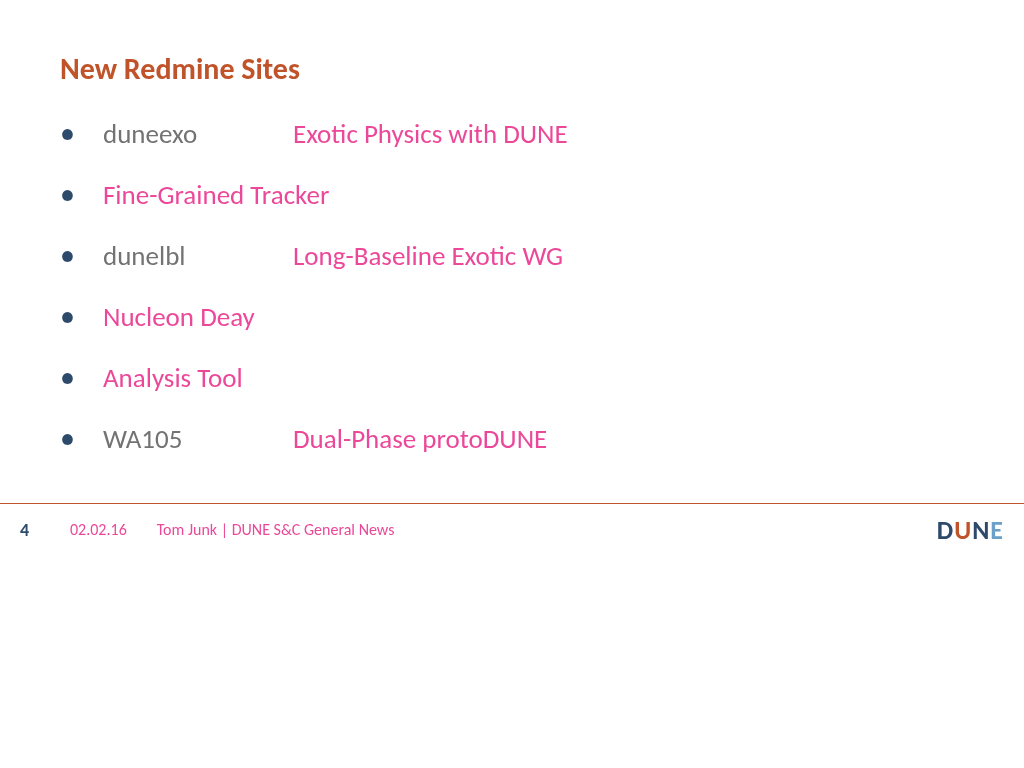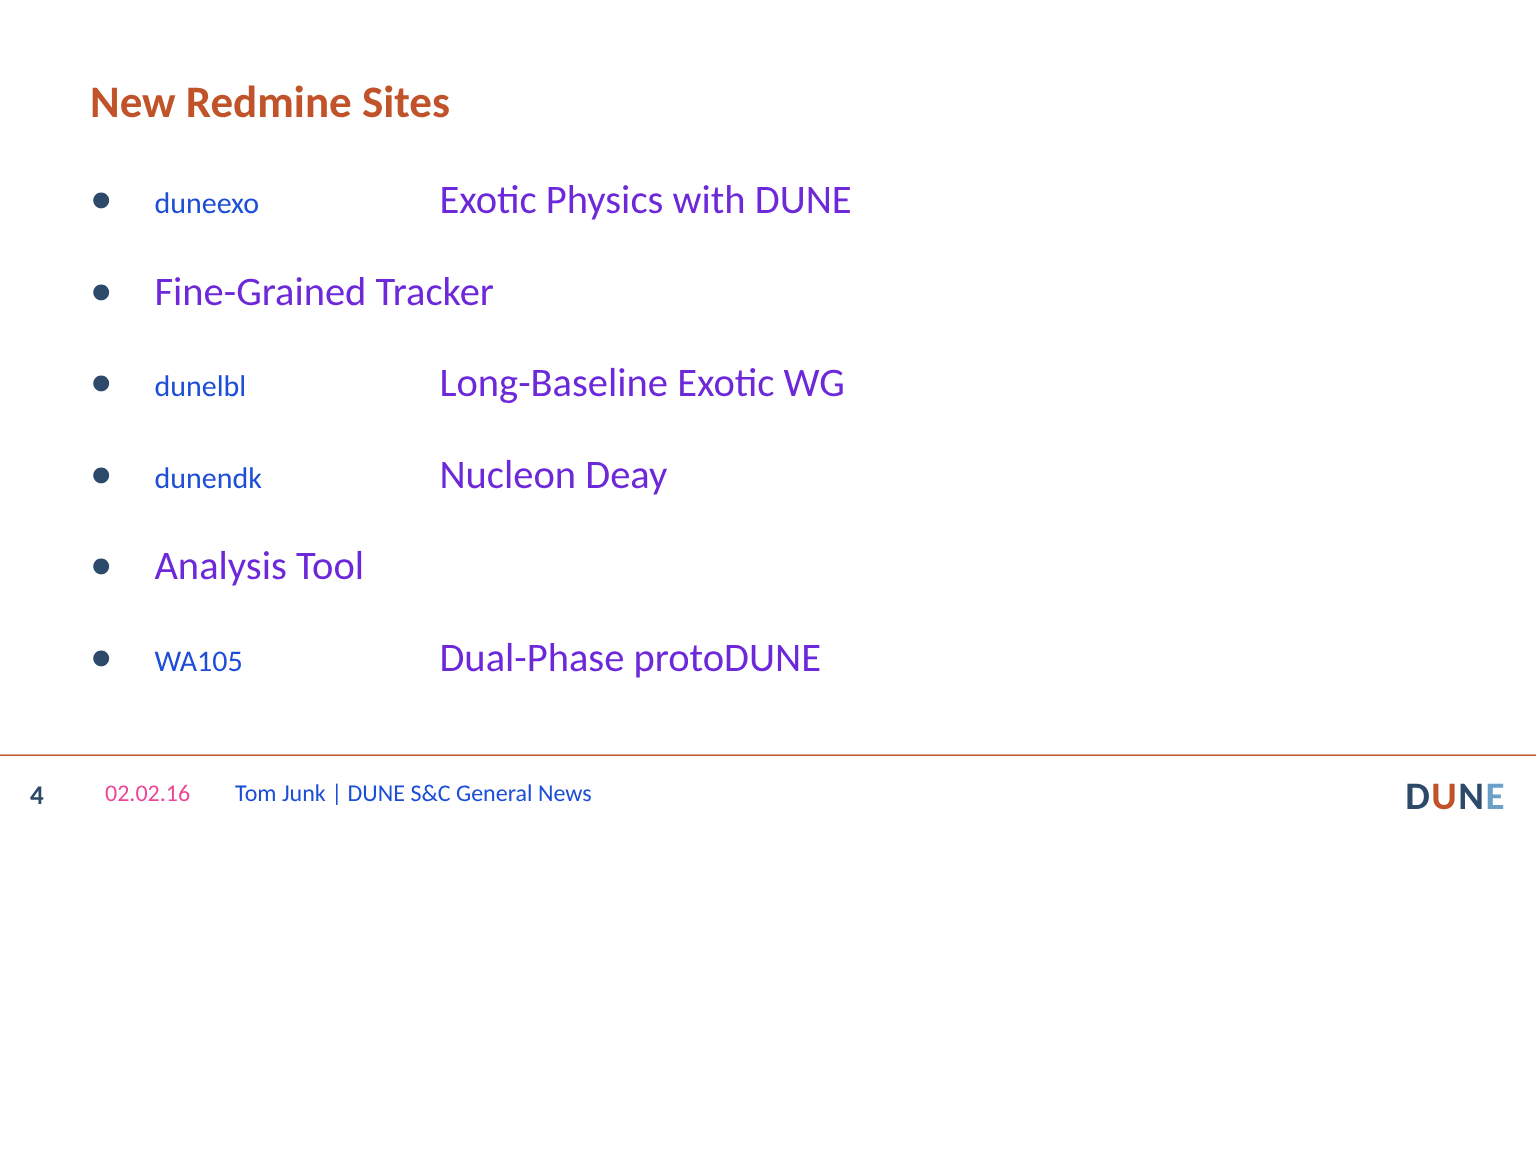--- a/index.html
+++ b/index.html
@@ -55,29 +55,29 @@
 
     .bullet-dot {
       color: #2d4a6b;
       font-size: 30px;
       margin-right: 28px;
       flex-shrink: 0;
       line-height: 1;
     }
 
     .item-key {
-      font-size: 20px;
-      color: #1d4ed8;
+      font-size: 27px;
+      color: #737373;
       min-width: 190px;
       display: inline-block;
     }
 
     .item-desc {
       font-size: 27px;
-      color: #6d28d9;
+      color: #ec4899;
     }
 
     .footer {
       border-top: 1.5px solid #c0532a;
       padding: 10px 20px;
       display: flex;
       align-items: center;
       height: 52px;
     }
 
@@ -90,21 +90,21 @@
     }
 
     .footer-date {
       font-size: 16px;
       color: #ec4899;
       margin-right: 30px;
     }
 
     .footer-author {
       font-size: 16px;
-      color: #1d4ed8;
+      color: #ec4899;
       flex: 1;
     }
 
     .footer-logo {
       display: flex;
       align-items: center;
     }
 
     
     .dune-logo {
@@ -137,21 +137,20 @@
           <span class="bullet-dot">•</span>
           <span class="item-desc">Fine-Grained Tracker</span>
         </li>
         <li>
           <span class="bullet-dot">•</span>
           <span class="item-key">dunelbl</span>
           <span class="item-desc">Long-Baseline Exotic WG</span>
         </li>
         <li>
           <span class="bullet-dot">•</span>
-          <span class="item-key">dunendk</span>
           <span class="item-desc">Nucleon Deay</span>
         </li>
         <li>
           <span class="bullet-dot">•</span>
           <span class="item-desc">Analysis Tool</span>
         </li>
         <li>
           <span class="bullet-dot">•</span>
           <span class="item-key">WA105</span>
           <span class="item-desc">Dual-Phase protoDUNE</span>

